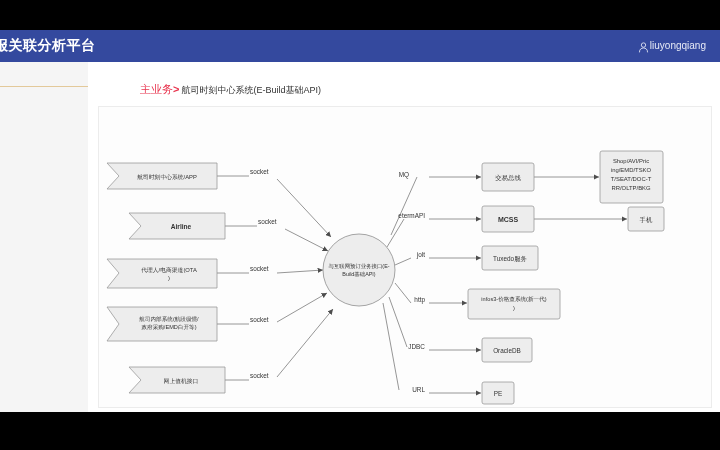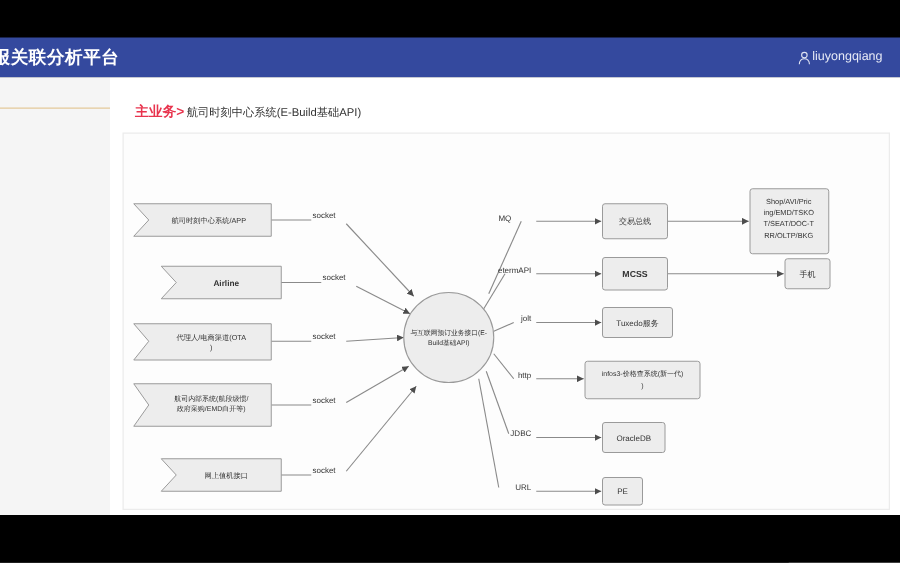--- a/index.html
+++ b/index.html
@@ -27,21 +27,21 @@
   .user-ico{width:13px;height:13px;display:block;}
 
   
   .stage{position:absolute;left:0;top:62px;width:720px;height:350px;background:#ffffff;}
   .sidebar{position:absolute;left:0;top:0;width:88px;height:350px;background:#f5f5f5;}
   .sidebar-rule{position:absolute;left:0;top:24px;width:88px;height:1px;background:#e3c99a;}
   .content{position:absolute;left:88px;top:0;width:632px;height:350px;background:#ffffff;}
 
   
   .crumb{position:absolute;left:20px;top:20px;display:flex;align-items:baseline;white-space:nowrap;}
-  .crumb-main{color:#e8344e;font-size:11px;font-weight:700;}
+  .crumb-main{color:#e8344e;font-size:11px;font-weight:400;margin-left:32px;}
   .crumb-sep{color:#e8344e;font-size:11px;font-weight:700;margin:0 2px 0 0;}
   .crumb-sub{color:#333;font-size:9px;}
 
   
   .canvas{position:absolute;left:10px;top:44px;width:612px;height:300px;
           background:#fdfdfd;border:1px solid #ececec;}
   .svgwrap{position:absolute;left:0;top:0;width:612px;height:300px;}
 
   .nodeLbl{font-family:"Liberation Sans","DejaVu Sans",sans-serif;fill:#333;}
   .edgeLbl{font-family:"Liberation Sans","DejaVu Sans",sans-serif;fill:#333;font-size:6.4px;}

